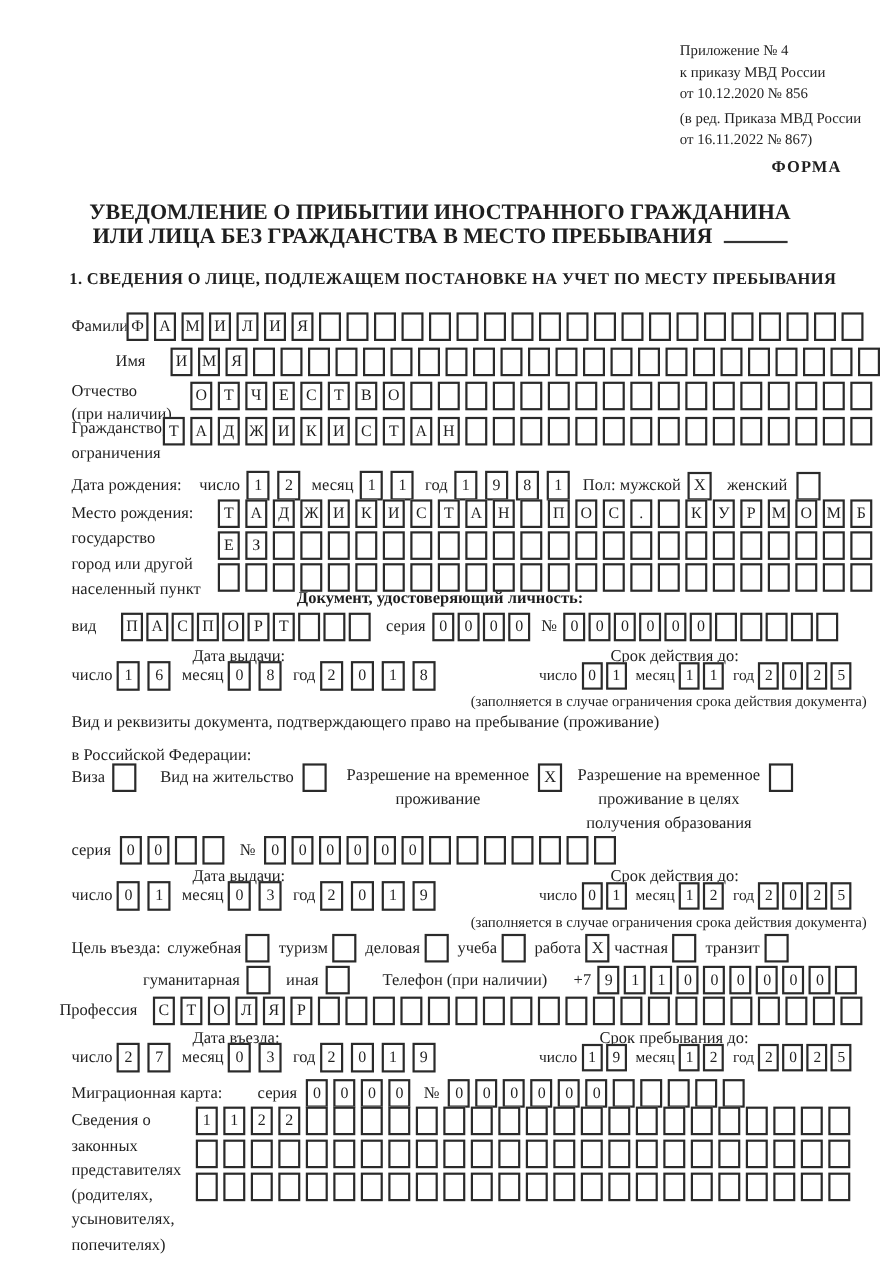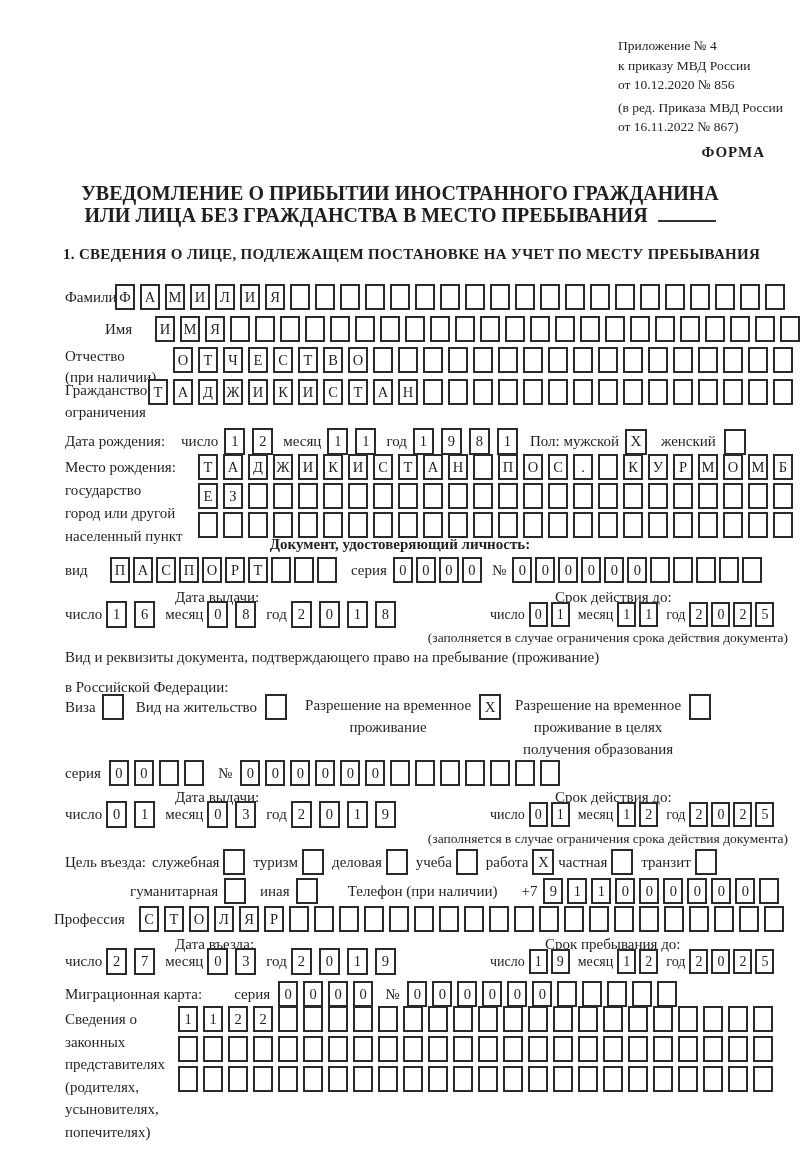--- a/index.html
+++ b/index.html
@@ -29,21 +29,21 @@
   .dgR-label { font-size:14px; white-space:nowrap; }
   .cb {
     box-sizing:border-box; flex:0 0 auto; width:22px; height:26px;
     border:2px solid #2a2a2a; background:#fff;
     display:inline-flex; align-items:center; justify-content:center;
     font-size:15px;
   }
   .lblcol { position:absolute; display:flex; flex-direction:column; }
   .ml4{margin-left:4px;} .ml8{margin-left:8px;}
   .ml10{margin-left:10px;} .ml12{margin-left:12px;} .ml14{margin-left:14px;}
-  .ml16{margin-left:12px;} .ml18{margin-left:18px;} .ml24{margin-left:24px;}
+  .ml16{margin-left:22px;} .ml18{margin-left:18px;} .ml24{margin-left:24px;}
   .ml30{margin-left:30px;} .ml32{margin-left:32px;}
   .mr4{margin-right:4px;} .mr6{margin-right:6px;} .mr8{margin-right:8px;} .mr10{margin-right:16px;text-align:right;}
   .uline { display:inline-block; width:58px; border-bottom:2px solid #333; height:1px; margin-left:10px; vertical-align:baseline; }
   .note { font-size:13.5px; white-space:nowrap; }
 </style>
 </head>
 <body>
 
 <div class="page">
 

